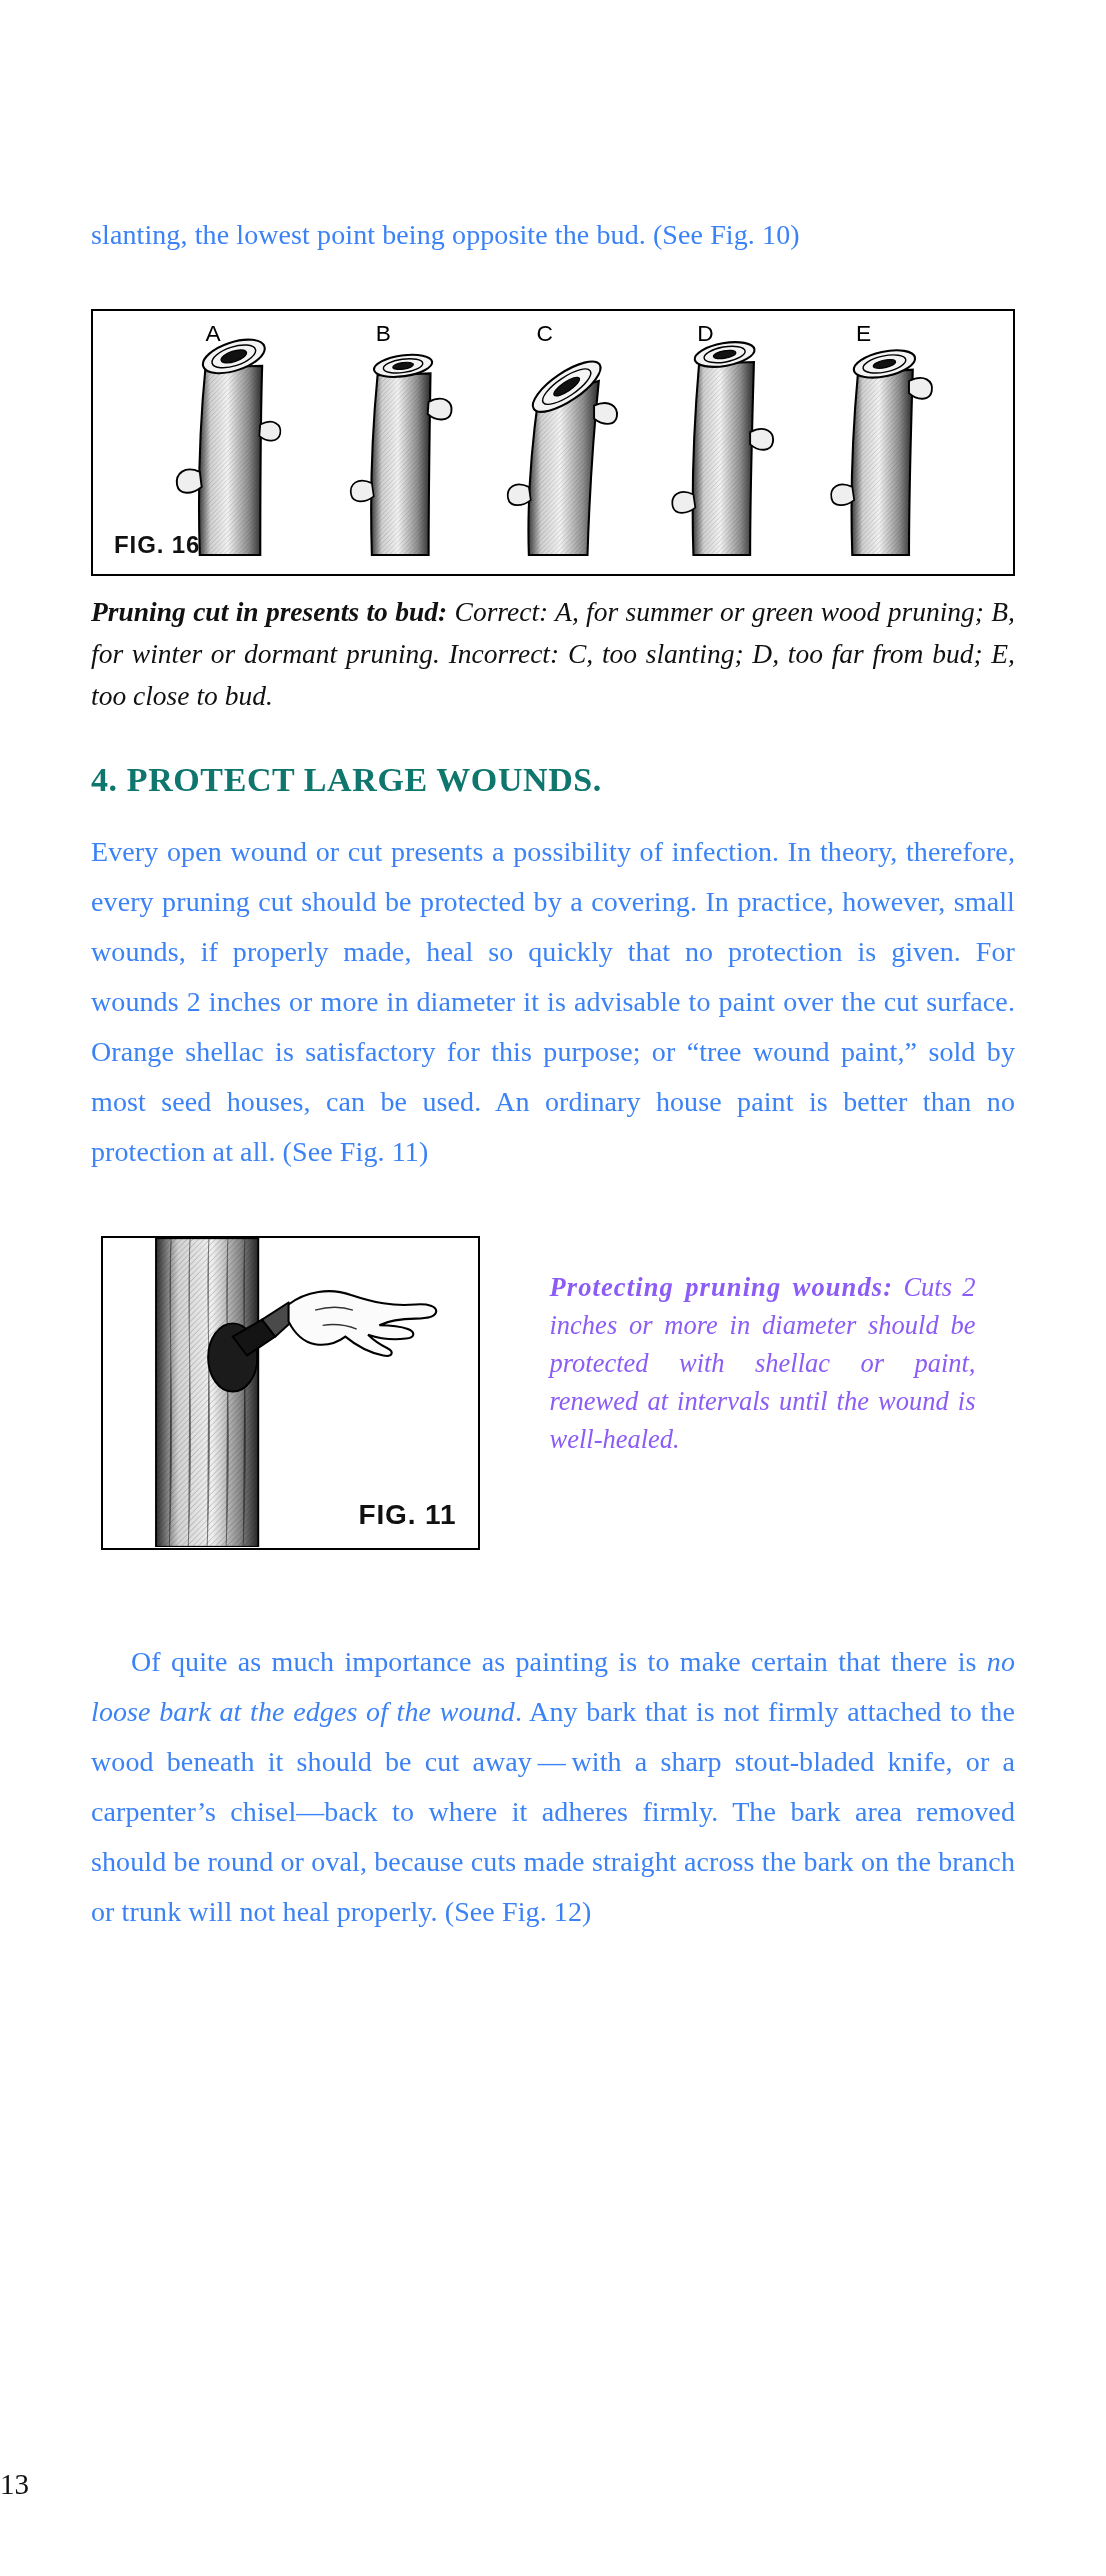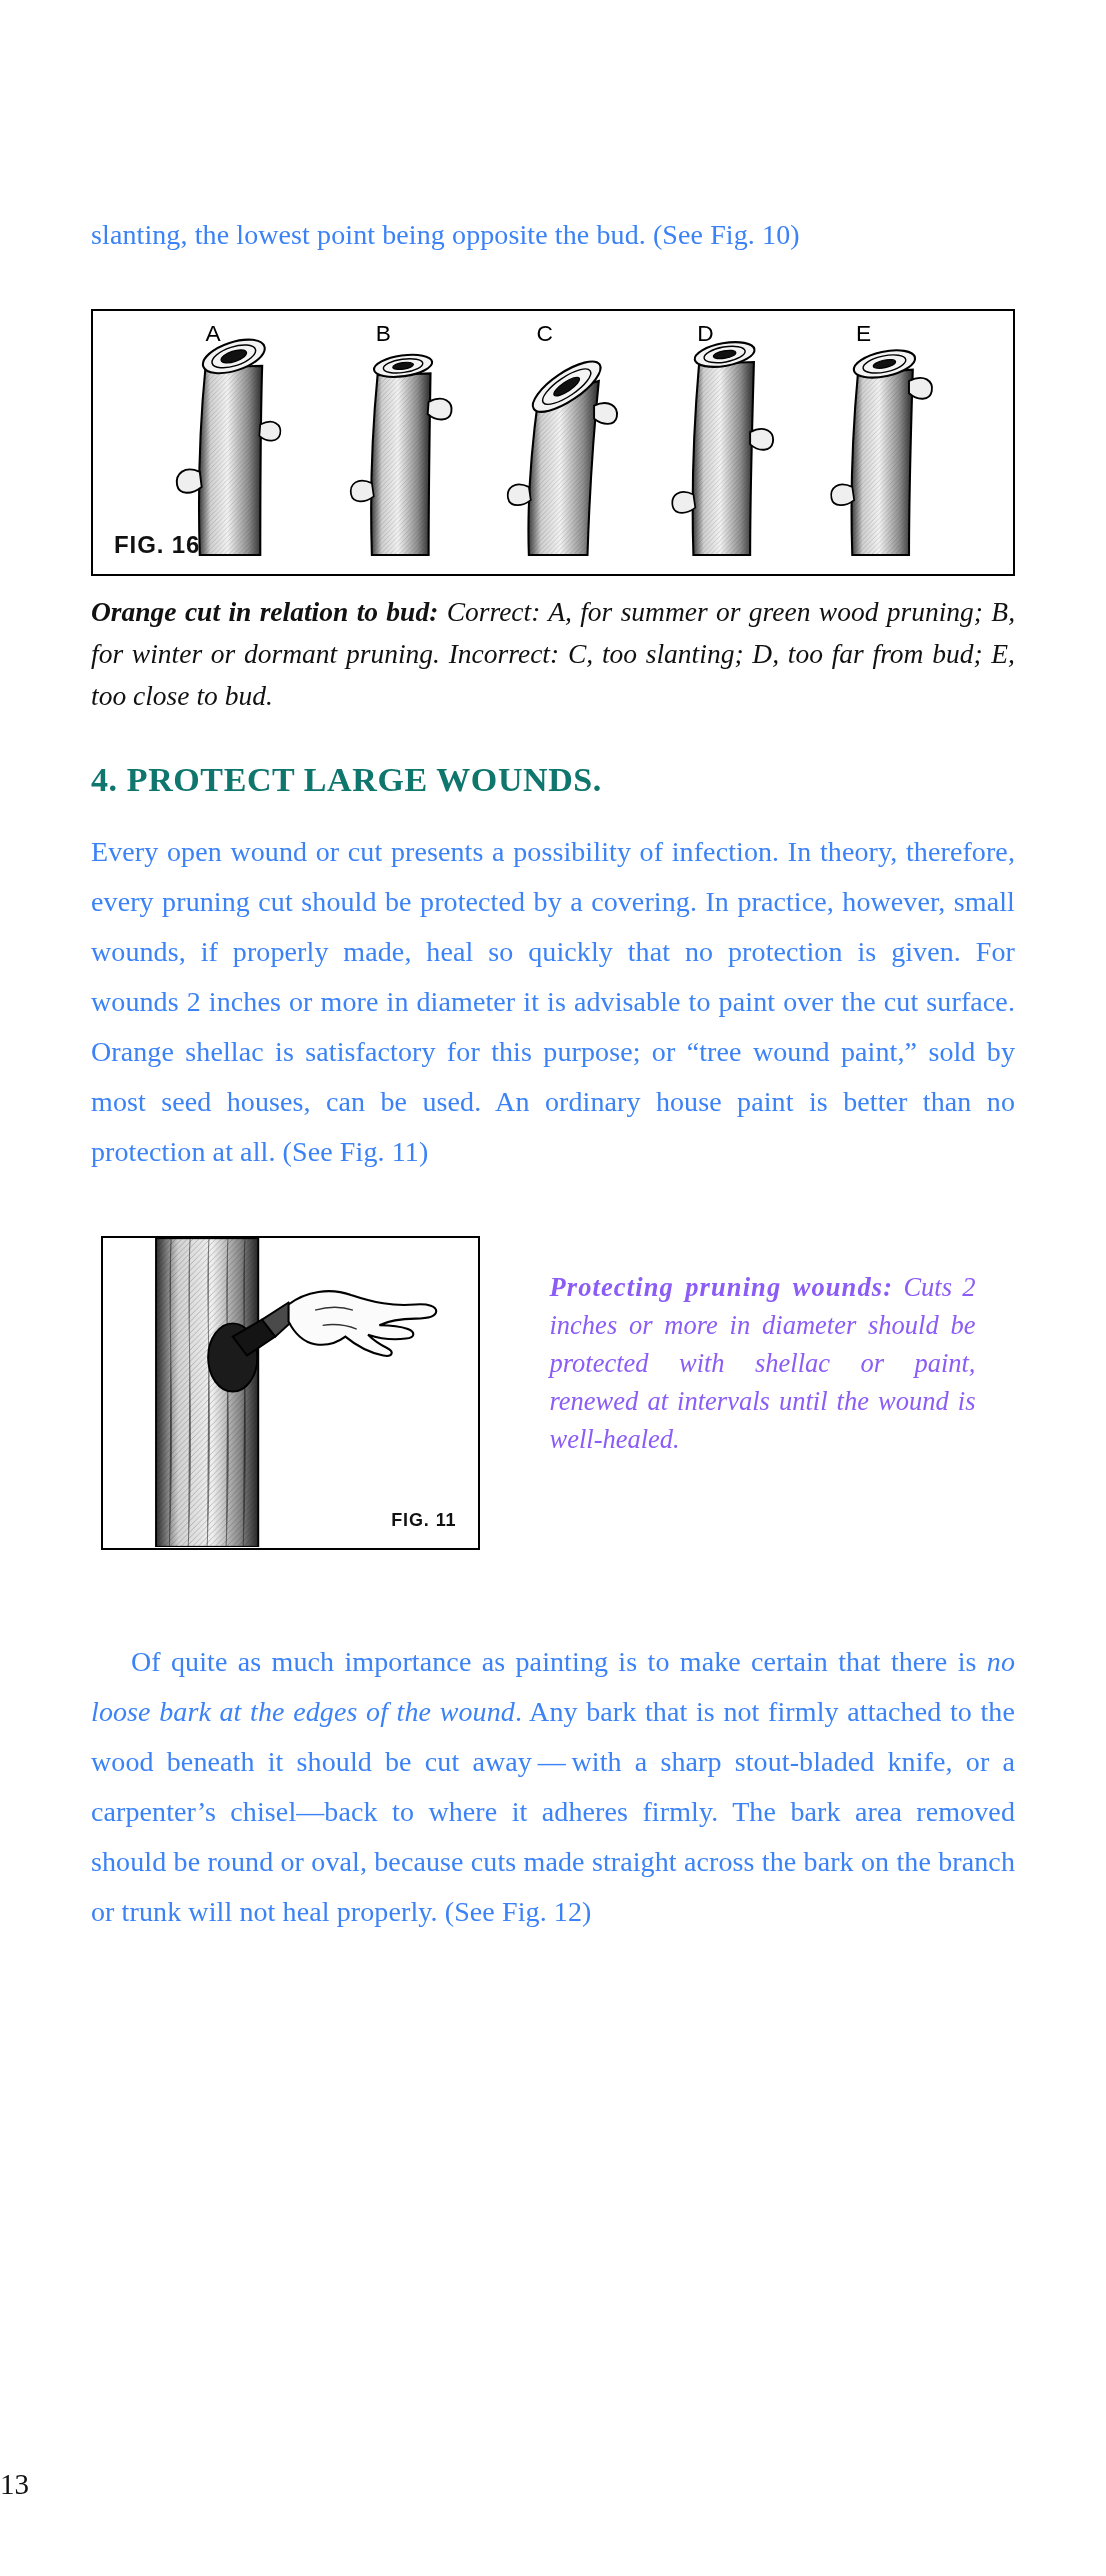--- a/index.html
+++ b/index.html
@@ -111,21 +111,21 @@
     width: 379px;
     height: 314px;
     flex: 0 0 auto;
     margin-left: 9.5px;
   }
   .fig11-label {
     position: absolute;
     right: 21px;
     bottom: 17px;
     font-family: "Liberation Sans", sans-serif;
-    font-size: 18px;
+    font-size: 28px;
     font-weight: 700;
     letter-spacing: 0.9px;
   }
   .fig11-caption {
     margin-left: 70px;
     width: 426px;
     font-family: "Liberation Serif", serif;
     font-style: italic;
     font-size: 26.5px;
     line-height: 38px;
@@ -243,21 +243,21 @@
             </g>
             <path d="M862,74 C878,66 888,74 886,85 C884,95 871,95 862,87 Z" fill="#efefef" stroke="#000" stroke-width="2"></path>
             <path d="M802,186 C787,179 778,187 780,198 C782,208 795,207 804,200 Z" fill="#efefef" stroke="#000" stroke-width="1.8"></path>
             <text x="806" y="32" font-family="Liberation Sans, sans-serif" font-size="24" fill="#000">E</text>
           </g>
         </svg>
         <div class="fig10-label">FIG. 16</div>
       </div>
     </div>
 
-    <p class="fig10-caption"><b>Orange cut in relation to bud:</b><span> Correct: A, for summer or green wood pruning; B, for winter or dormant pruning. Incorrect: C, too slanting; D, too far from bud; E, too close to bud.</span></p>
+    <p class="fig10-caption"><b>Pruning cut in presents to bud:</b><span> Correct: A, for summer or green wood pruning; B, for winter or dormant pruning. Incorrect: C, too slanting; D, too far from bud; E, too close to bud.</span></p>
 
     <h2 class="section-head">4. PROTECT LARGE WOUNDS.</h2>
 
     <p class="body-par">Every open wound or cut presents a possibility of infection. In theory, therefore, every pruning cut should be protected by a covering. In practice, however, small wounds, if properly made, heal so quickly that no protection is given. For wounds 2 inches or more in diameter it is advisable to paint over the cut surface. Orange shellac is satisfactory for this purpose; or “tree wound paint,” sold by most seed houses, can be used. An ordinary house paint is better than no protection at all. (See Fig. 11)</p>
 
     <div class="fig11-row">
       <div class="fig-box fig11-box">
         <svg class="fig11-svg" width="373" height="309" viewBox="0 0 394 326">
           <defs>
             <linearGradient id="trunkG" x1="0" y1="0" x2="1" y2="0">

